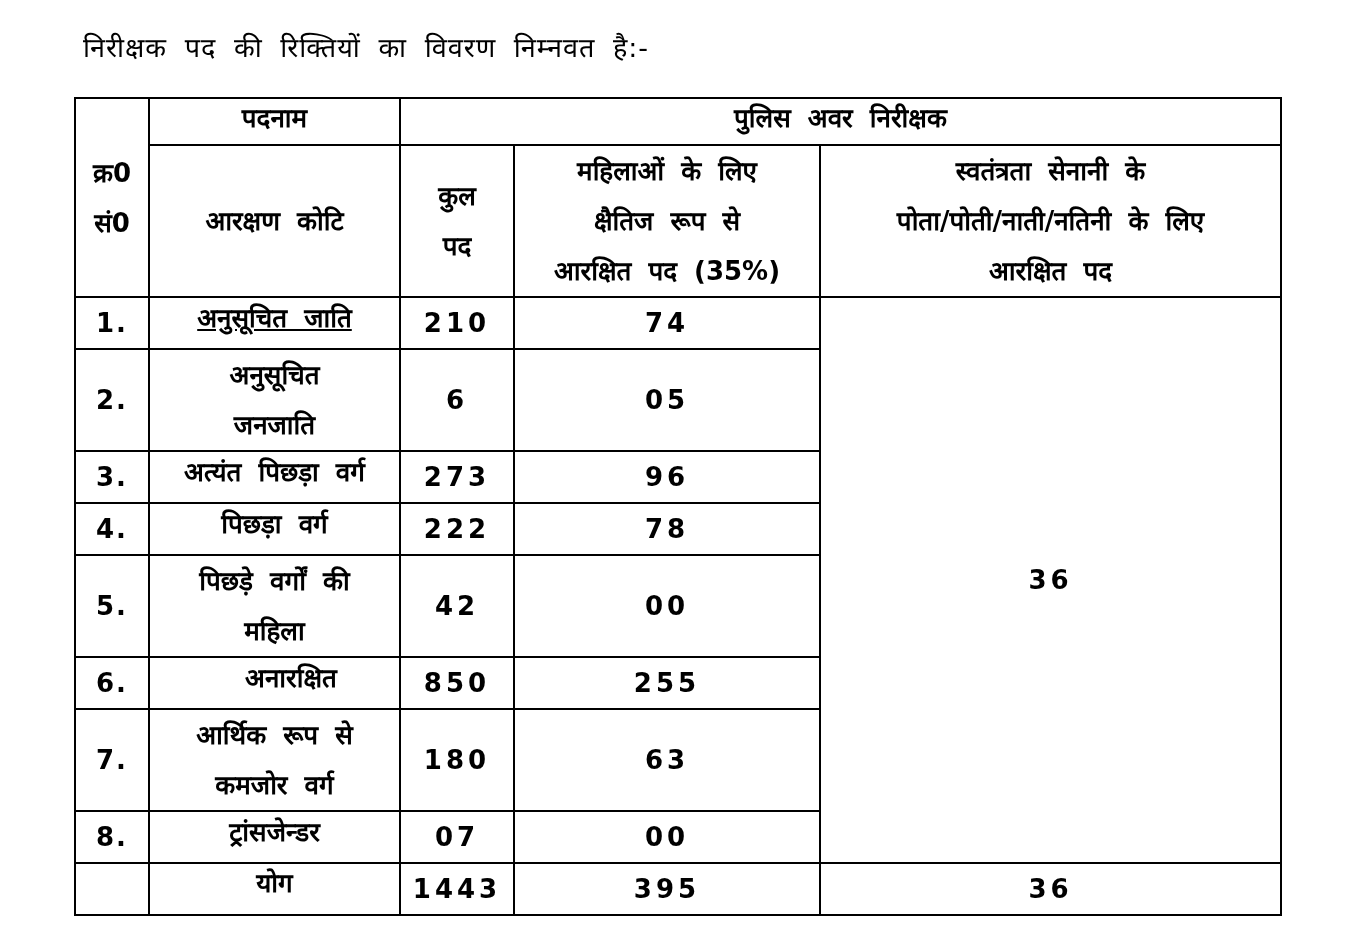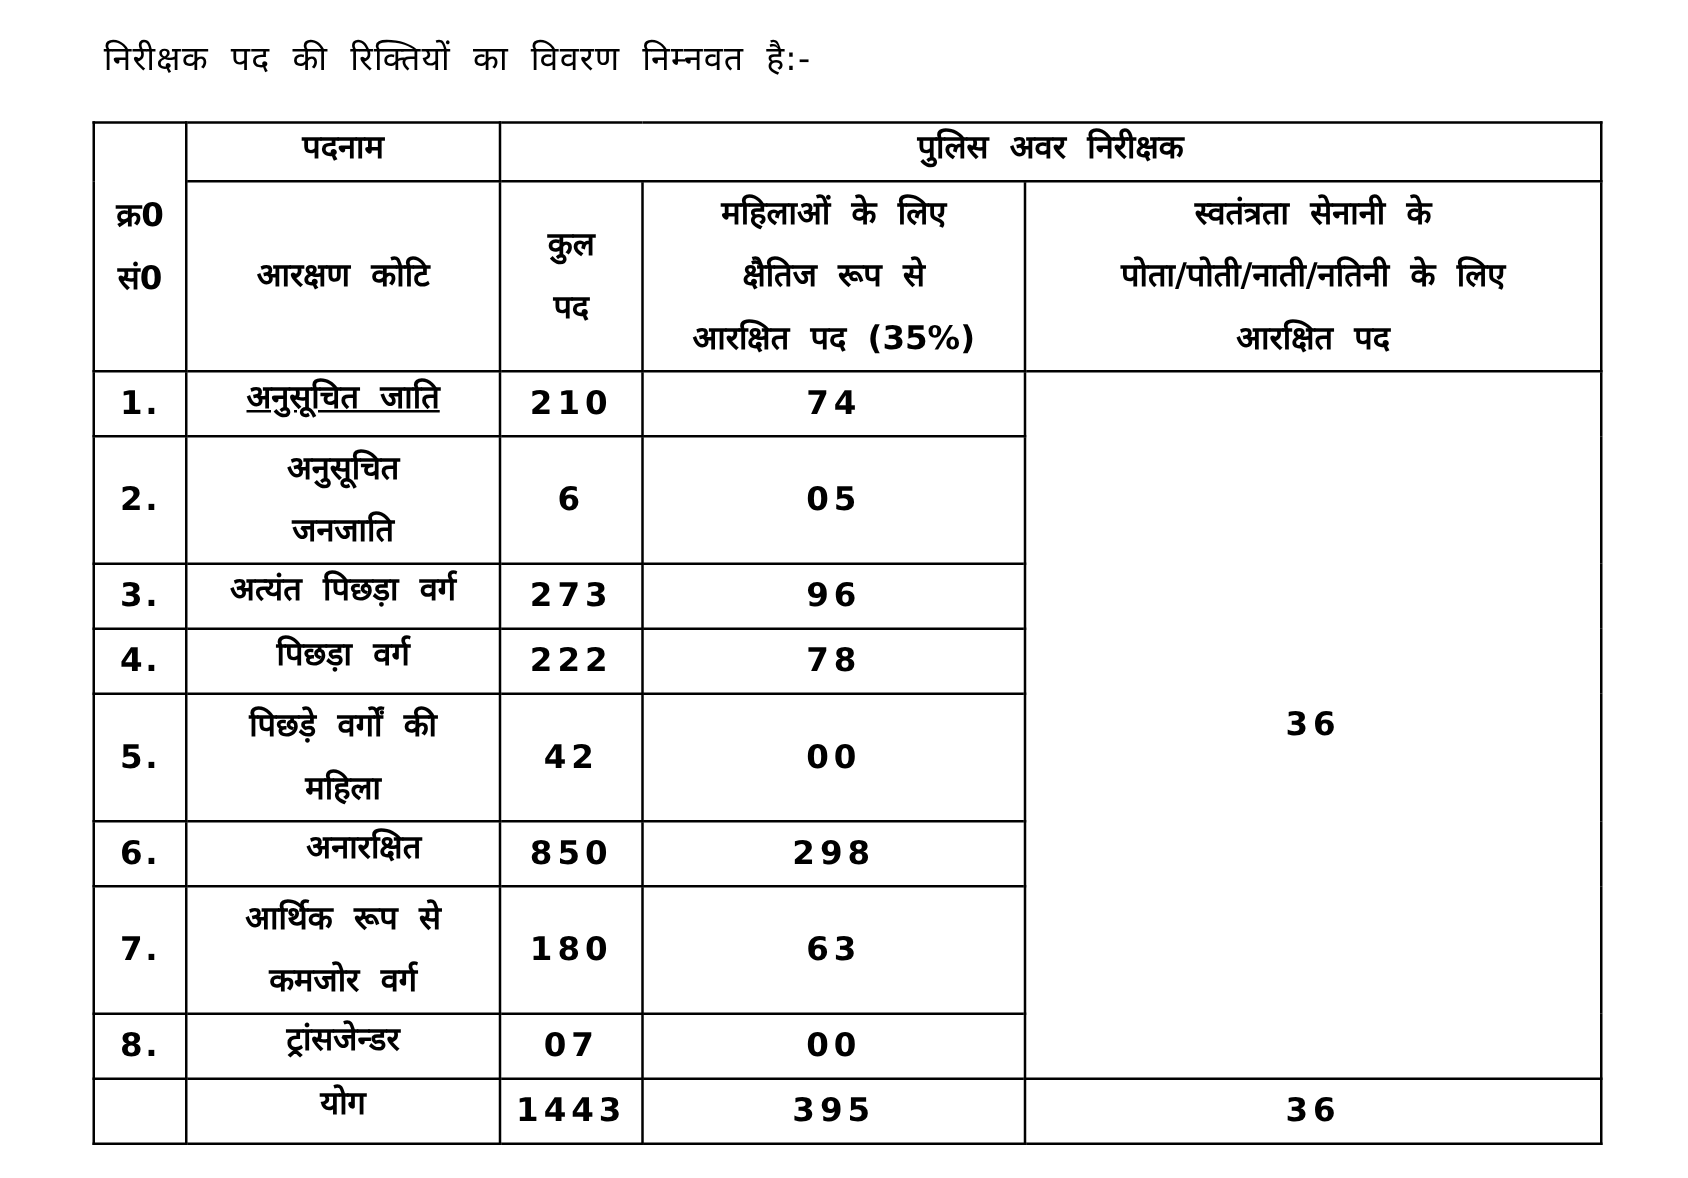--- a/index.html
+++ b/index.html
@@ -151,21 +151,21 @@
     </td>
     <td class="num">42</td>
     <td class="num">00</td>
   </tr>
   <tr class="r6">
     <td class="sn">6.</td>
     <td style="line-height:40px;vertical-align:top;padding-left:37px;">
       <span class="line">अनारक्षित</span>
     </td>
     <td class="num">850</td>
-    <td class="num">298</td>
+    <td class="num">255</td>
   </tr>
   <tr class="r7">
     <td class="sn">7.</td>
     <td>
       <span class="line">आर्थिक रूप से</span>
       <span class="line">कमजोर वर्ग</span>
     </td>
     <td class="num">180</td>
     <td class="num">63</td>
   </tr>

